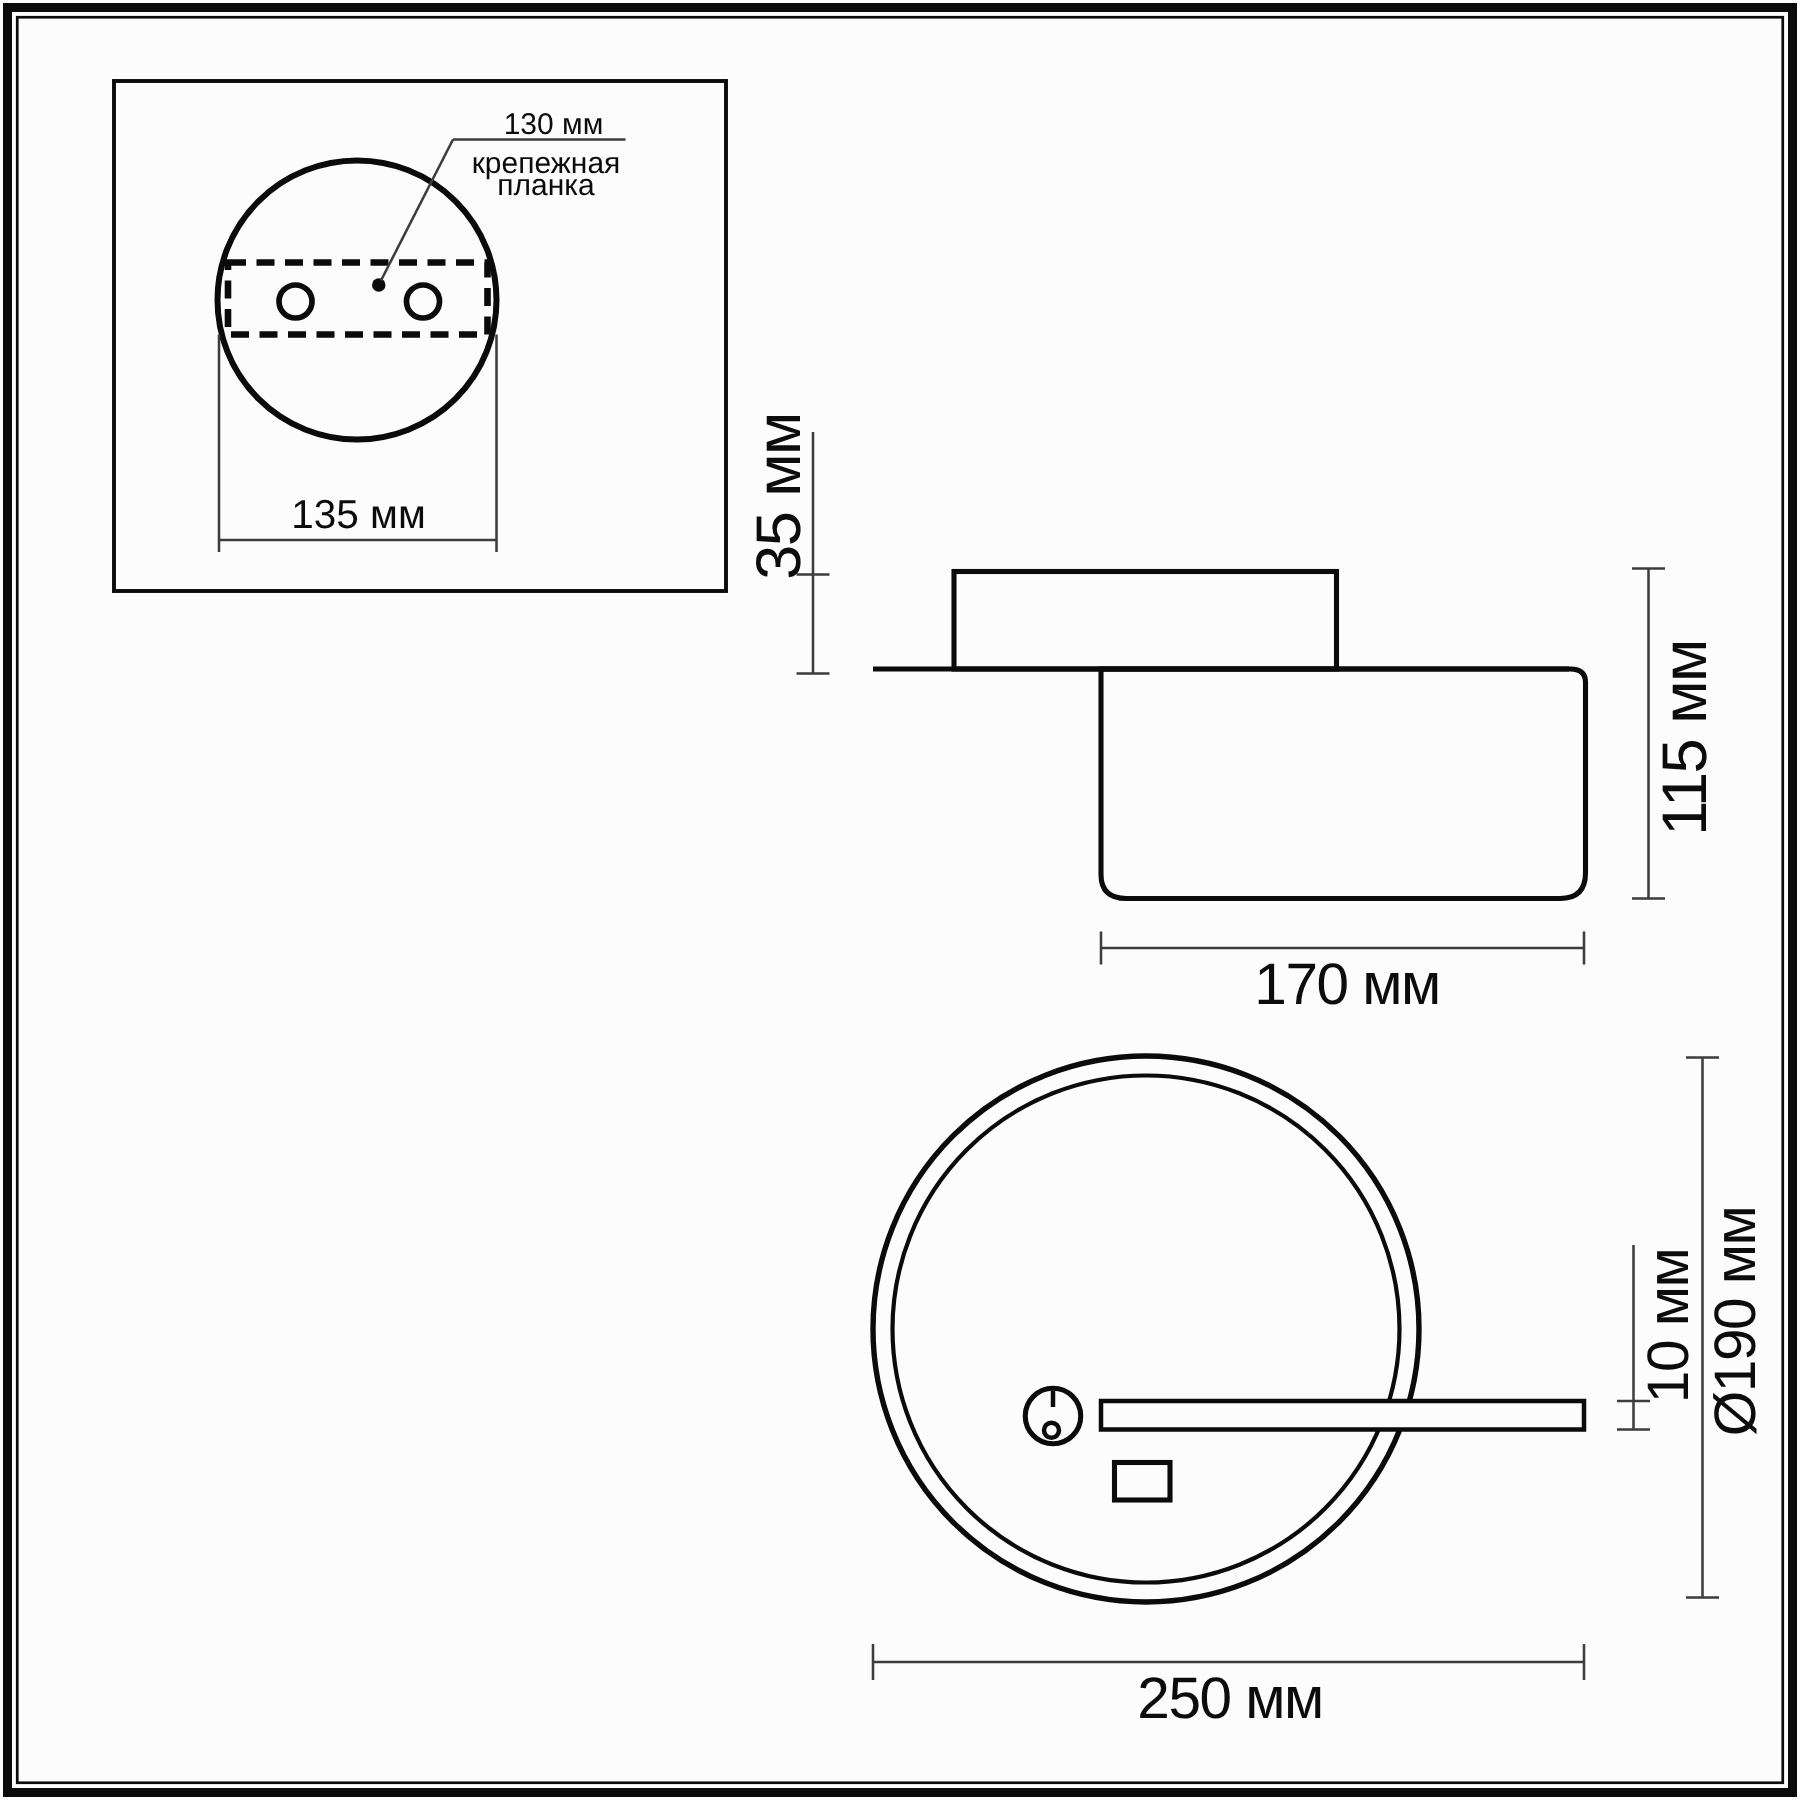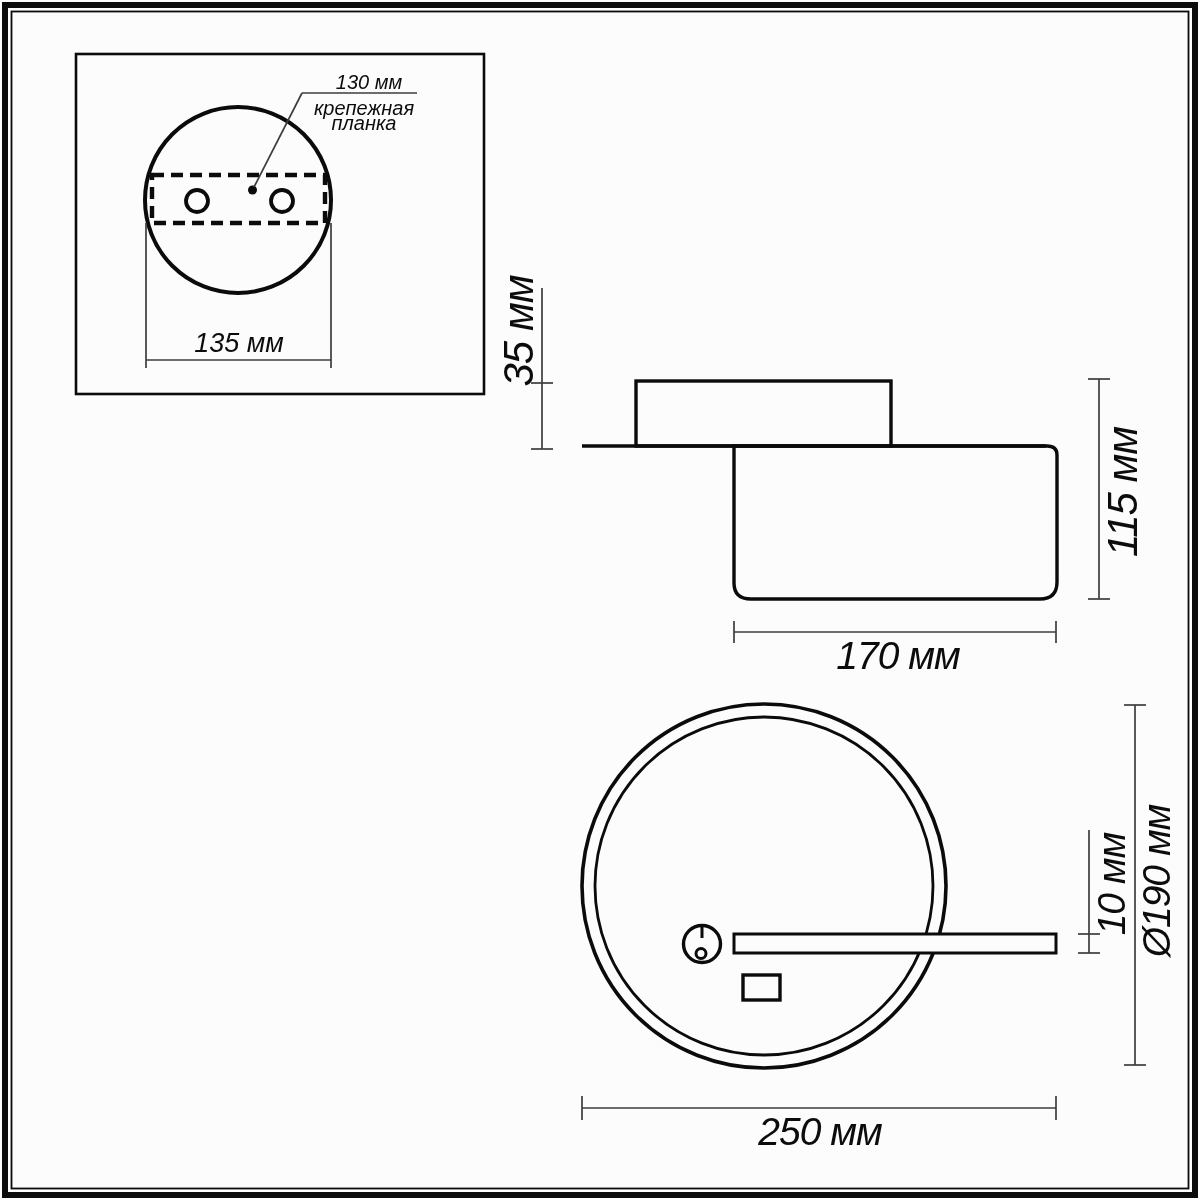--- a/index.html
+++ b/index.html
@@ -2,21 +2,20 @@
 <html><head>
 <meta charset="utf-8">
 <style>
   html,body{margin:0;padding:0;background:#ffffff;}
   .canvas{
     position:relative;
     width:1200px;height:1200px;
     background:#fcfcfc;
     font-family:"Liberation Sans", sans-serif;
     overflow:hidden;
-    font-style:italic;
   }
   svg text{
     fill:#0c0c0c;
     font-family:"Liberation Sans", sans-serif;
   }
   .dim-label{font-size:42px;letter-spacing:-1px;}
   .dim-label-sm{font-size:39px;letter-spacing:-1px;}
   .inset-dim-label{font-size:27px;}
   .callout-label{font-size:20px;}
 </style>

